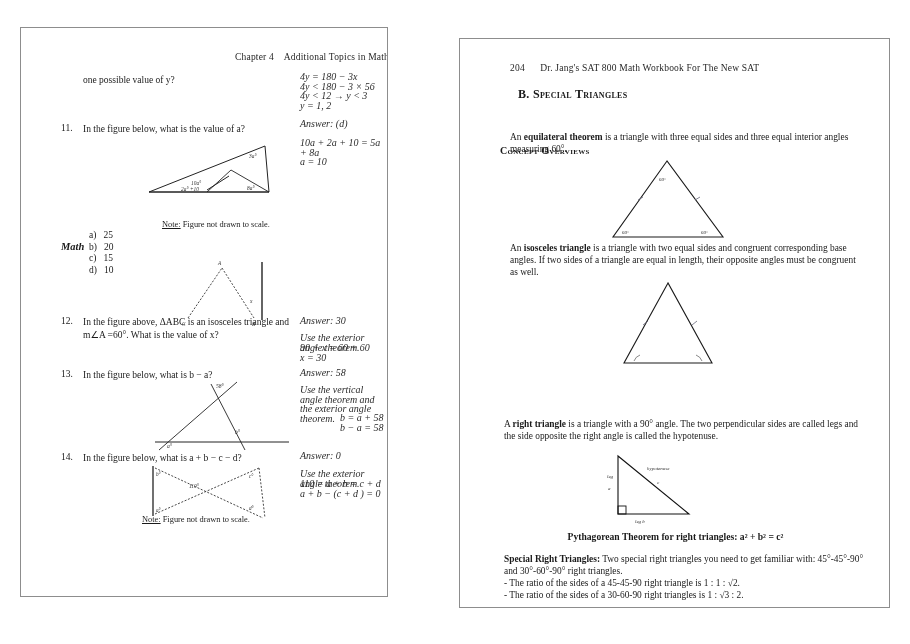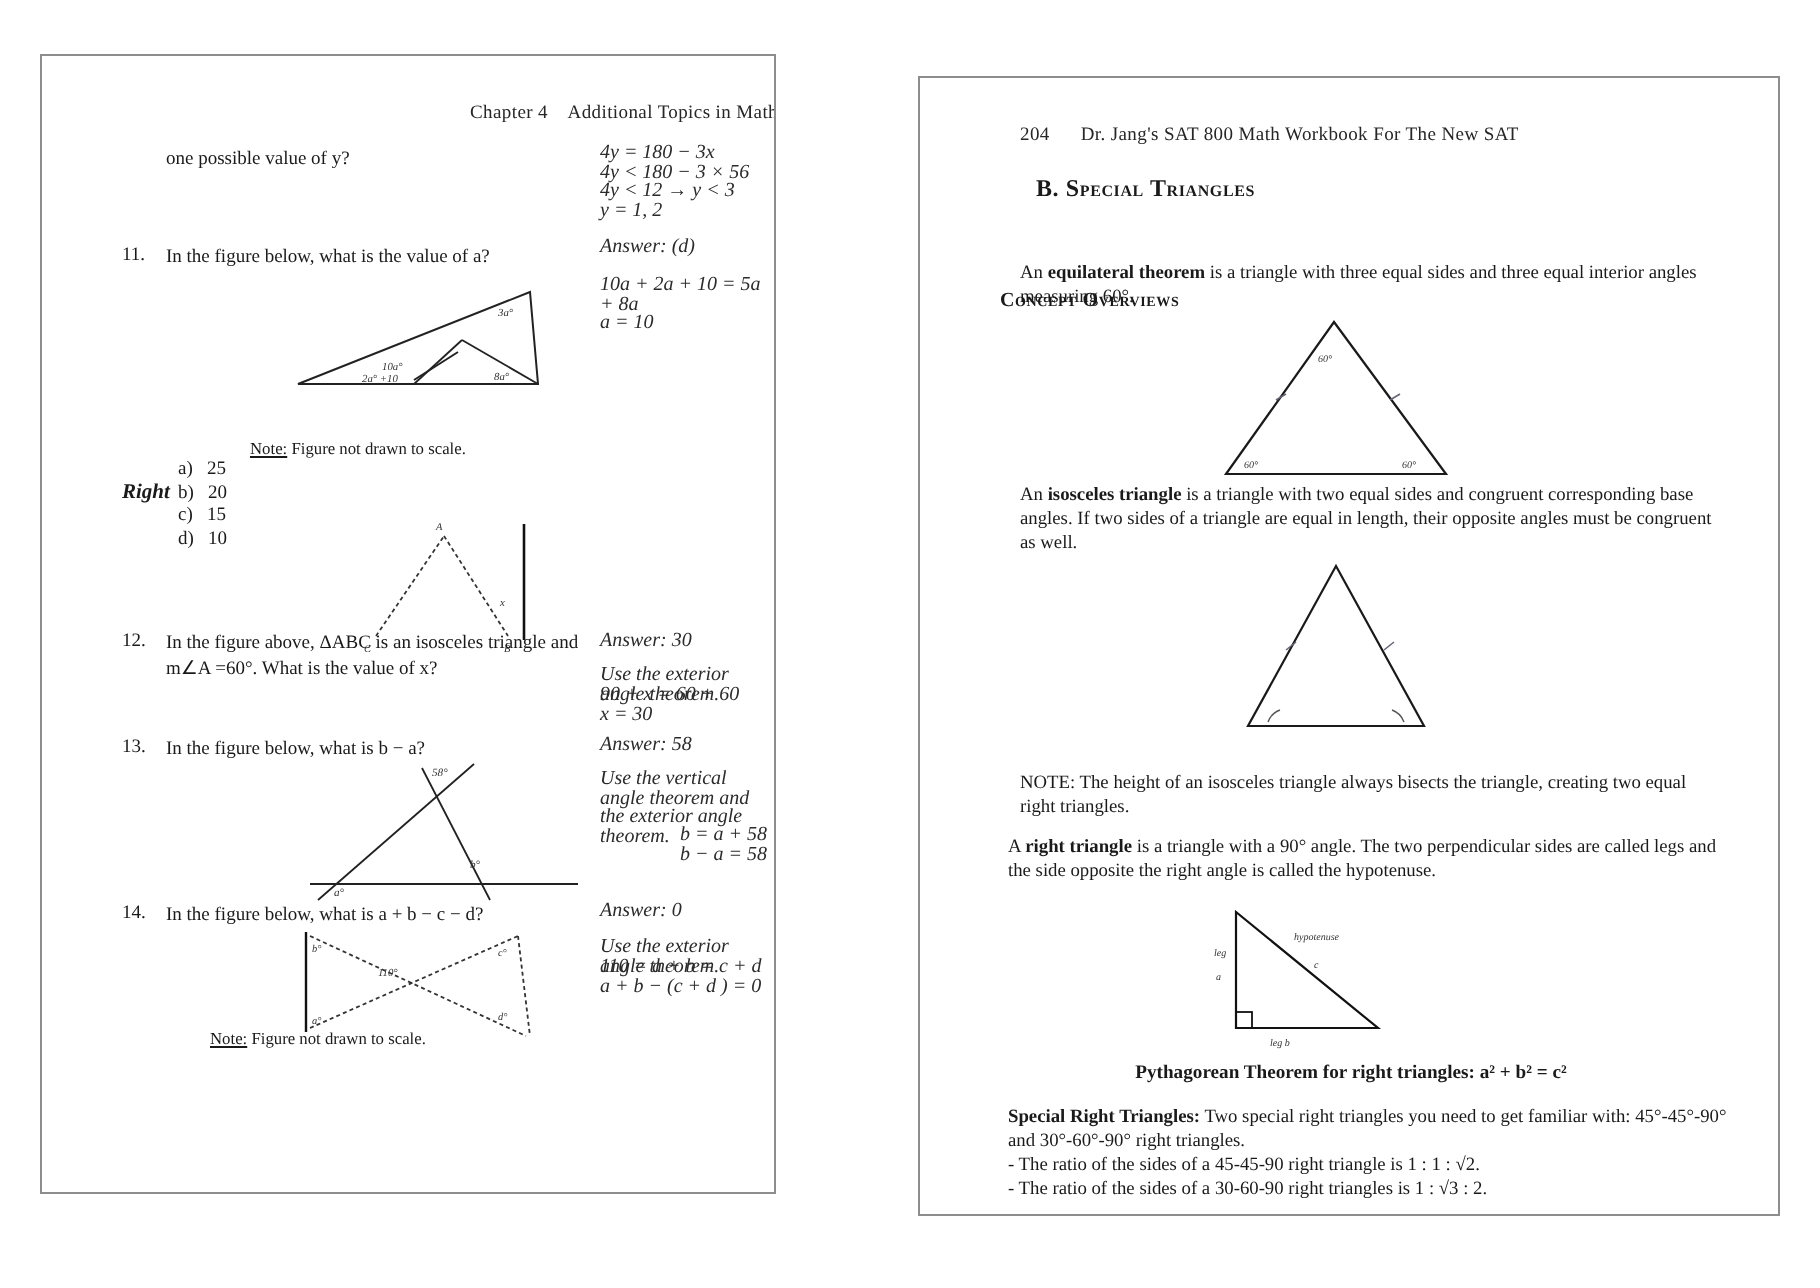--- a/index.html
+++ b/index.html
@@ -67,21 +67,21 @@
     font-size: 9.5px;
     line-height: 11.5px;
   }
   .choices div { white-space: nowrap; }
 
   .note {
     position: absolute;
     font-size: 8.4px;
     white-space: nowrap;
   }
-  .note u { text-decoration: underline; }
+  .note u { text-decoration: underline; margin-left: 37px; }
 
   .hard-label {
     position: absolute;
     font-size: 10.5px;
     font-style: italic;
     font-weight: bold;
   }
 
   
   .sec-head {
@@ -183,21 +183,21 @@
       <div>
         <span>d)</span>&nbsp;&nbsp;
         <span>10</span>
       </div>
     </div>
 
     <div class="sol" style="left:279px; top:91px;">Answer:  (d)</div>
     <div class="sol" style="left:279px; top:110px;">10a + 2a + 10 = 5a + 8a
 a = 10</div>
 
-    <div class="hard-label" style="left:40px; top:213px;">Right</div>
+    <div class="hard-label" style="left:40px; top:213px;">Math</div>
 
     <div class="fig" style="left:145px; top:228px;">
       <svg width="110" height="72">
         <line x1="22" y1="62" x2="56" y2="12" stroke="#333" stroke-width="0.9" stroke-dasharray="2,1.6"></line>
         <line x1="56" y1="12" x2="88" y2="62" stroke="#333" stroke-width="0.9" stroke-dasharray="2,1.6"></line>
         <line x1="96" y1="6" x2="96" y2="64" stroke="#111" stroke-width="1.3"></line>
         <text class="lbl" x="52" y="9" font-size="5.2">A</text>
         <text class="lbl" x="16" y="70" font-size="5.2">C</text>
         <text class="lbl" x="86" y="70" font-size="5.2">B</text>
         <text class="lbl" x="84" y="47" font-size="5.4" fill="#4a5a8a">x</text>
@@ -297,21 +297,20 @@
     <div class="fig" style="left:150px; top:240px;">
       <svg width="120" height="90">
         <polygon points="58,4 14,84 102,84" fill="none" stroke="#1a1a1a" stroke-width="1.1"></polygon>
         <line x1="33" y1="46" x2="38" y2="42" stroke="#667" stroke-width="0.8"></line>
         <line x1="82" y1="46" x2="87" y2="42" stroke="#667" stroke-width="0.8"></line>
         <path d="M24 82 A10 10 0 0 1 30 76" fill="none" stroke="#555" stroke-width="0.7"></path>
         <path d="M92 82 A10 10 0 0 0 86 76" fill="none" stroke="#555" stroke-width="0.7"></path>
       </svg>
     </div>
 
-    <div class="para" style="left:50px; top:347px; width:350px; text-indent:0;">NOTE: The height of an isosceles triangle always bisects the triangle, creating two equal right triangles.</div>
 
     <div class="para" style="left:44px; top:379px; width:360px;">
       <span>A </span><span class="bold">right triangle</span><span> is a triangle with a 90° angle. The two perpendicular sides are called legs and the side opposite the right angle is called the hypotenuse.</span>
     </div>
 
     <div class="fig" style="left:143px; top:413px;">
       <svg width="150" height="72">
         <polygon points="15,4 15,62 86,62" fill="none" stroke="#111" stroke-width="1.1"></polygon>
         <rect x="15" y="54" width="8" height="8" fill="none" stroke="#111" stroke-width="0.9"></rect>
         <text class="lbl" x="4" y="26" font-size="5">leg</text>

